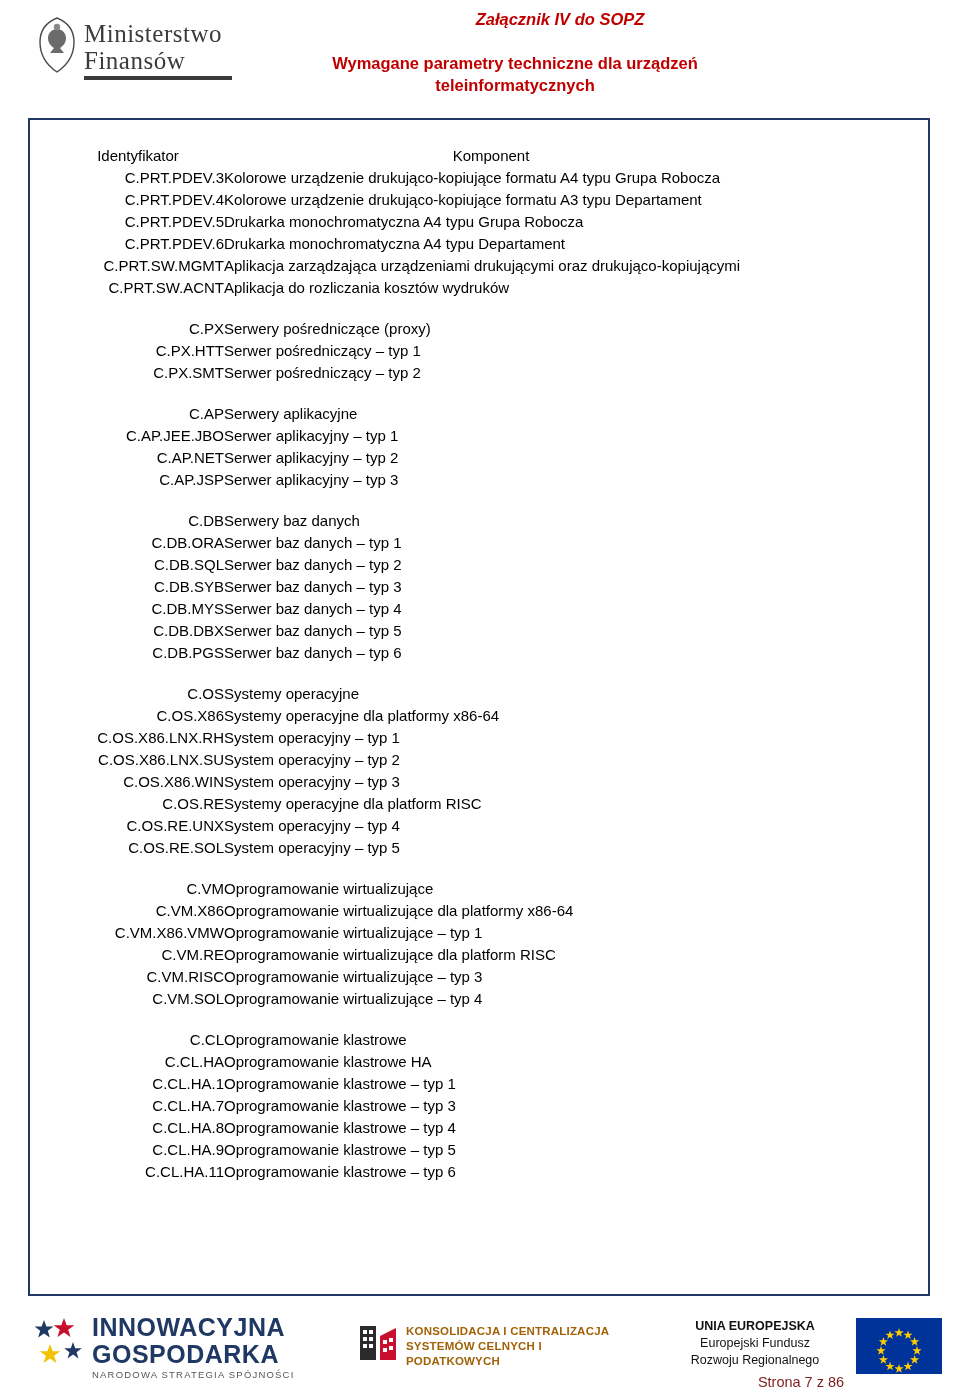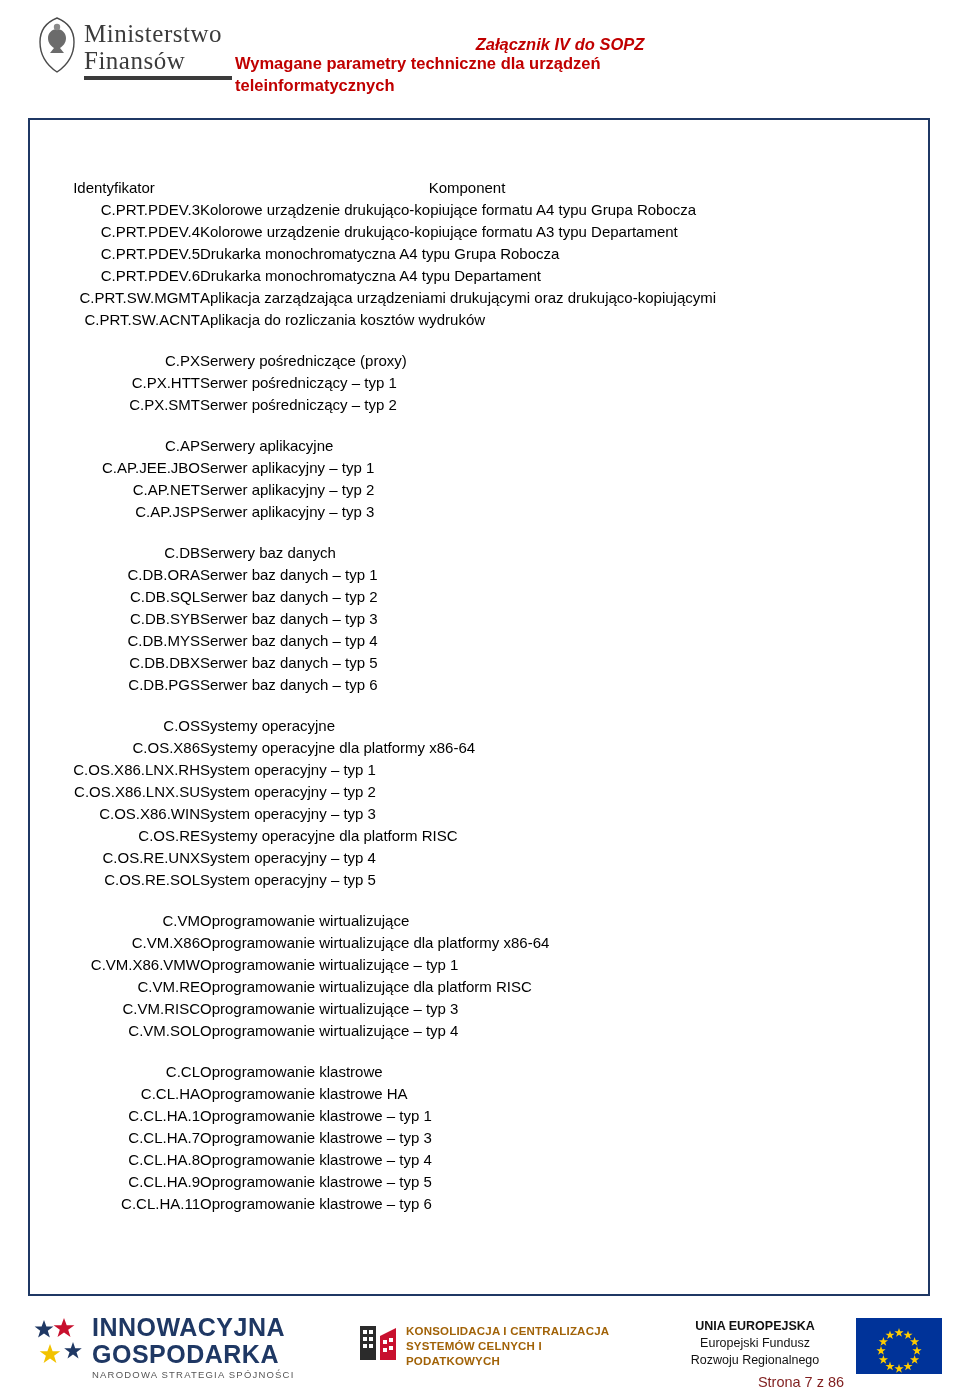--- a/index.html
+++ b/index.html
@@ -70,54 +70,53 @@
   .hdr-annex {
     position: absolute;
     left: 345px;
     top: 10px;
     width: 430px;
     text-align: center;
     color: #c00000;
     font-weight: bold;
     font-size: 16.5px;
     font-style: italic;
-    margin-top: 25px;
   }
   .hdr-title {
     position: absolute;
     left: 235px;
     top: 52px;
     width: 560px;
+    text-align: center;
     color: #c00000;
     font-weight: bold;
     font-size: 16.5px;
     line-height: 22px;
   }
 
   
   .doc-border {
     position: absolute;
     left: 28px;
     top: 118px;
     width: 902px;
     height: 1178px;
     border: 2px solid #1f3864;
     box-sizing: border-box;
   }
 
   
   .tbl {
     position: absolute;
-    left: 28px;
+    left: 52px;
     top: 145px;
     width: 706px;
     border-collapse: collapse;
     table-layout: fixed;
     font-size: 15px;
-    margin-top: 32px;
   }
   .tbl td, .tbl th {
     padding: 0;
     vertical-align: top;
     line-height: 22px;
     height: 22px;
     font-weight: normal;
   }
   .col-id { width: 172px; }
   .col-cmp { width: 534px; }

